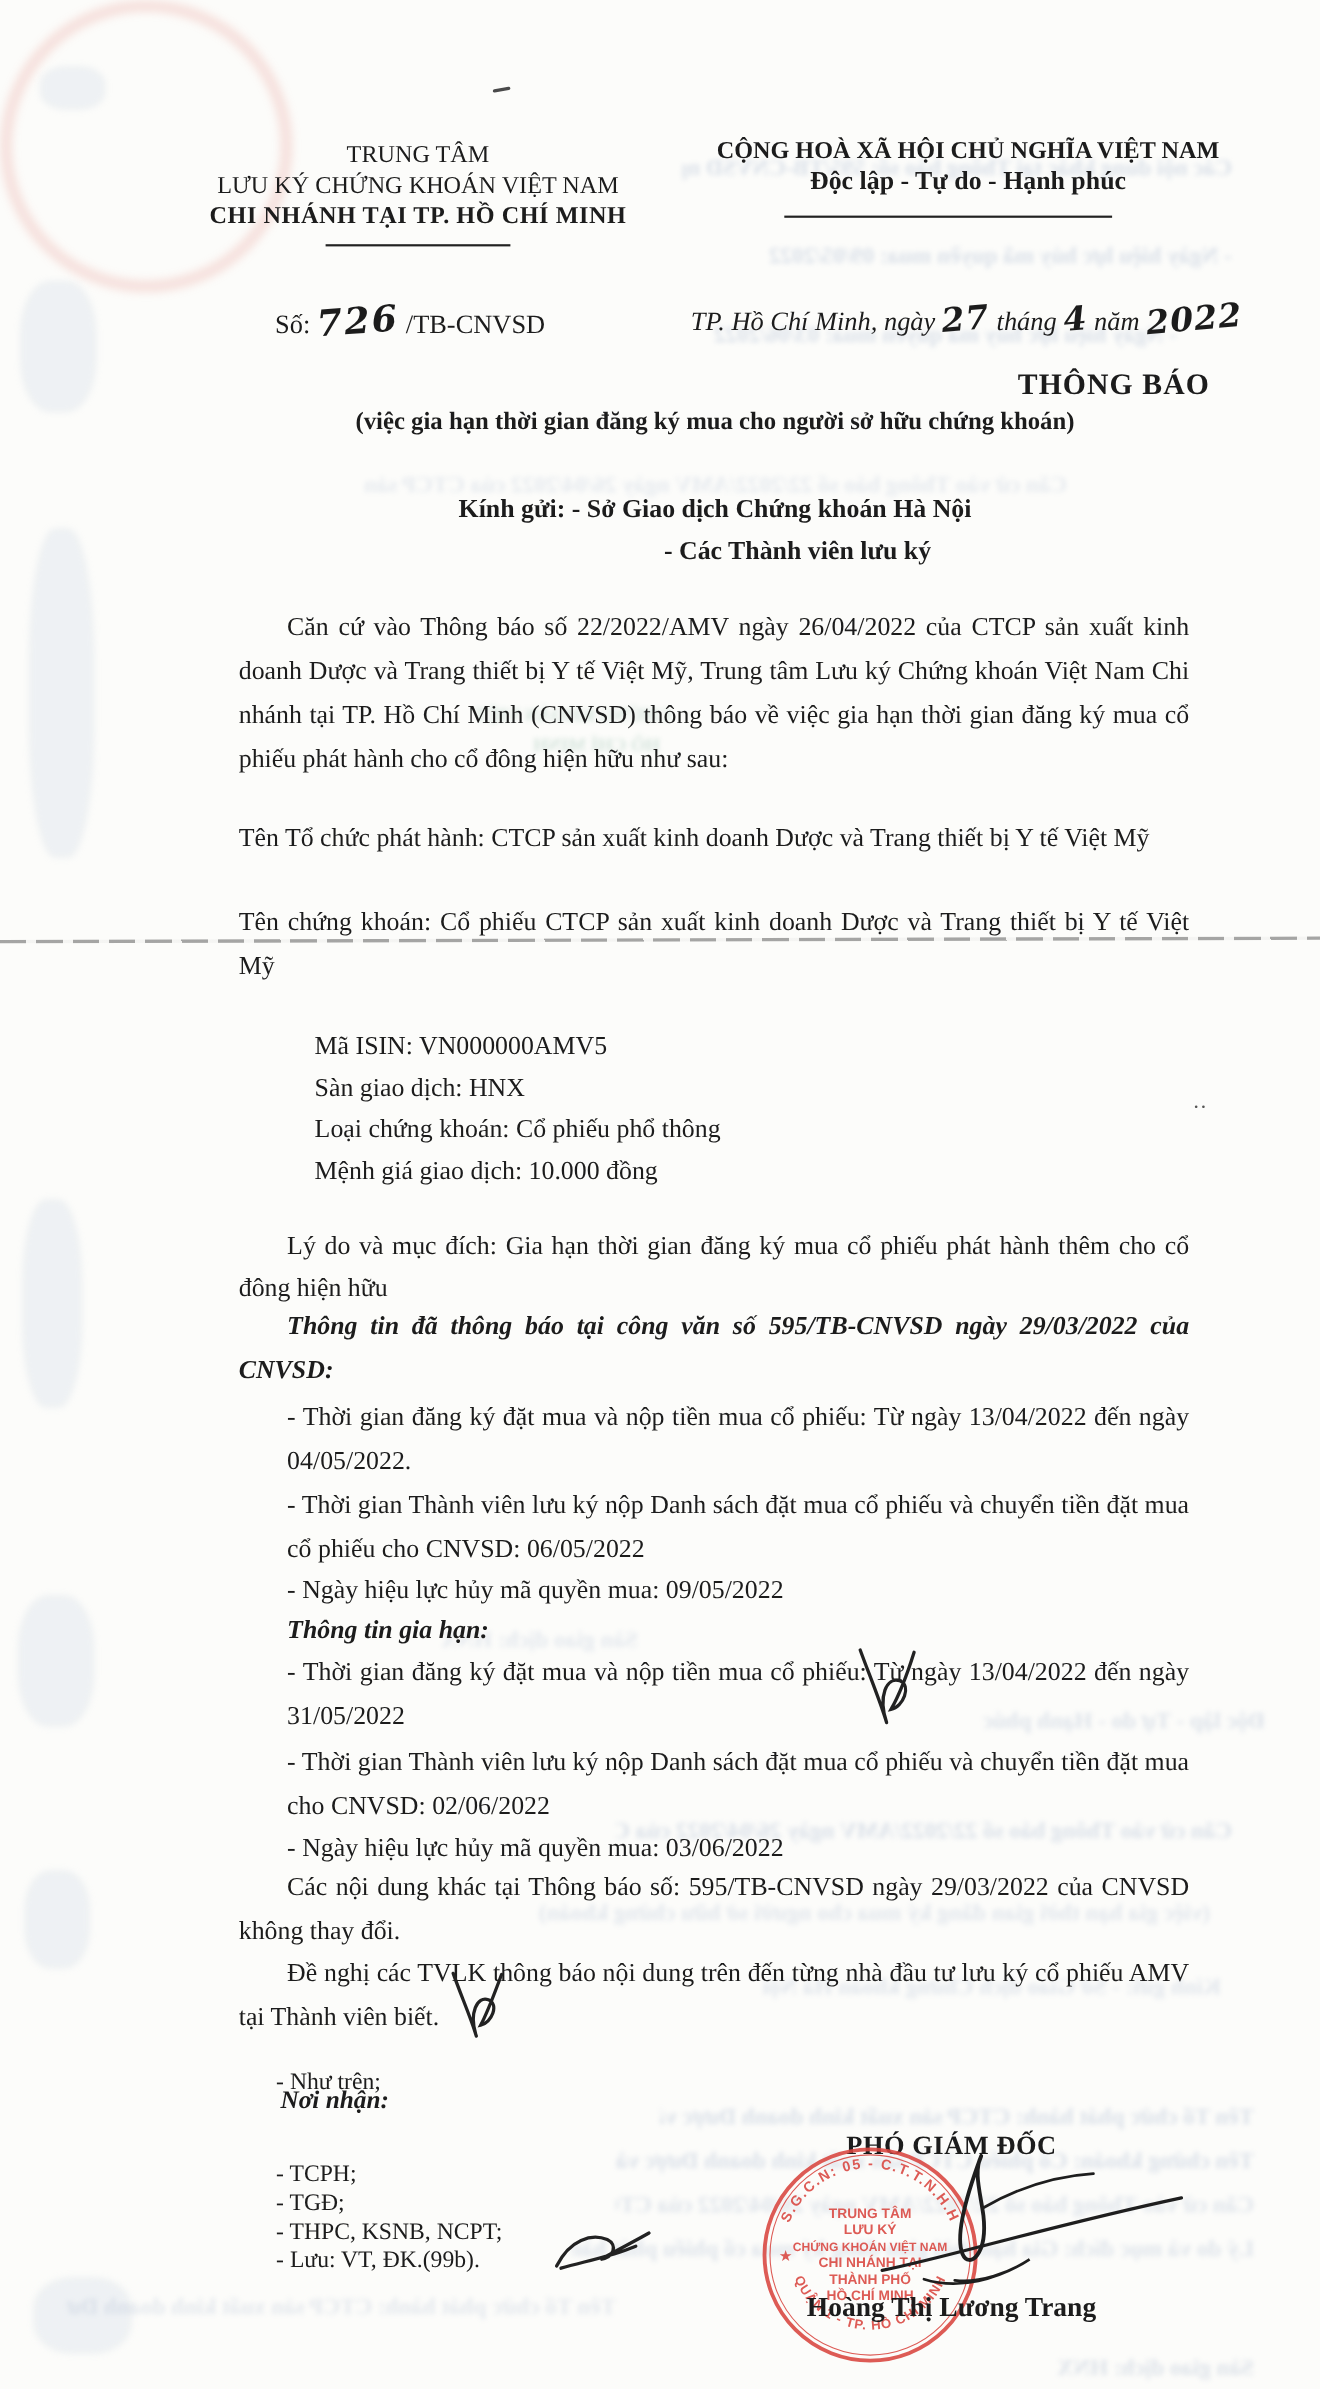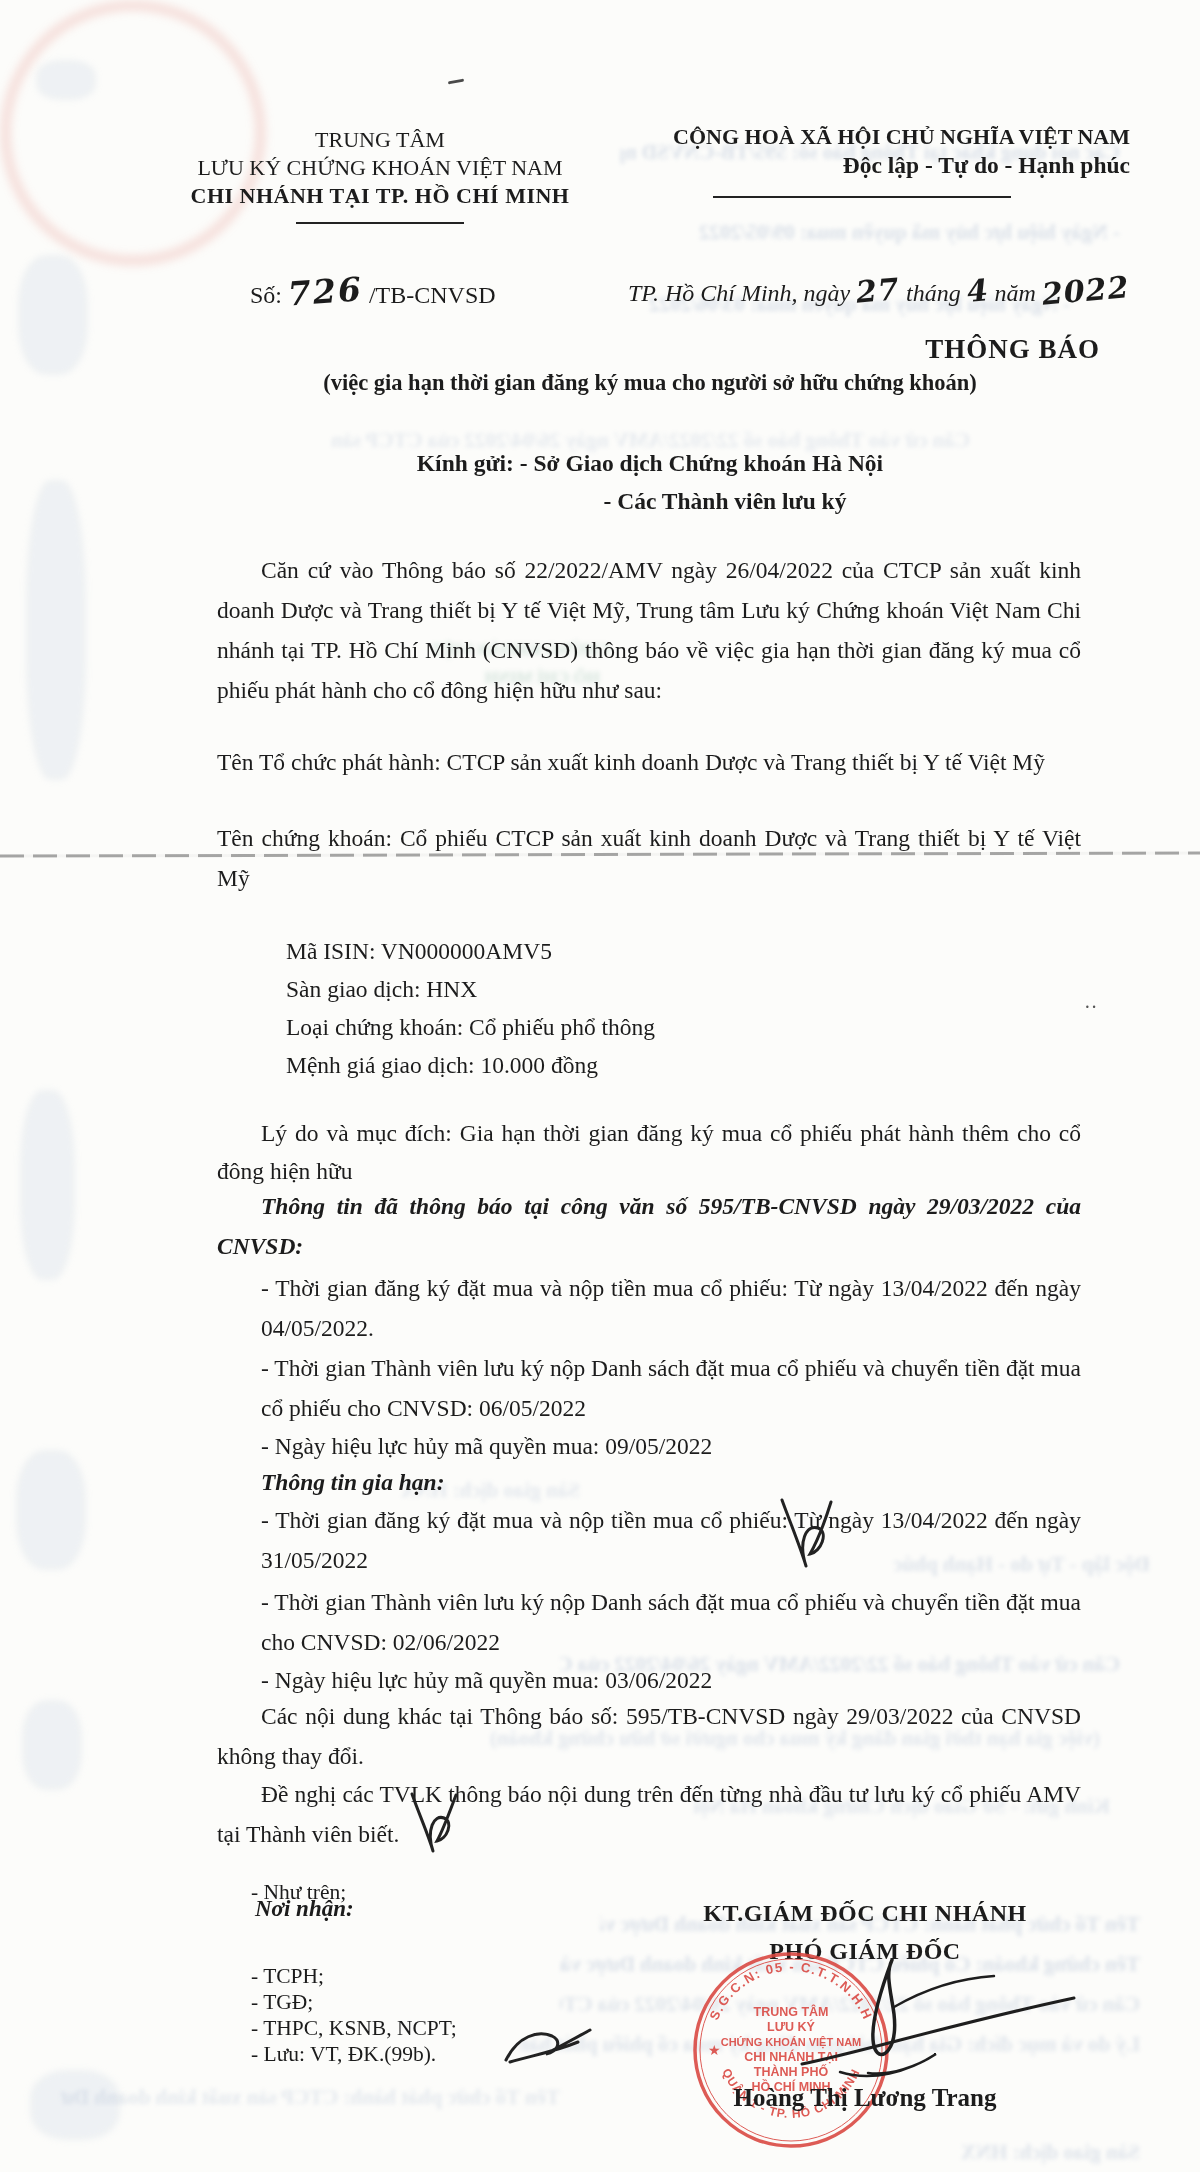--- a/index.html
+++ b/index.html
@@ -3,21 +3,21 @@
 <meta charset="utf-8">
 <style>
   html,body{margin:0;padding:0;background:#9a9a9a;}
   .page{position:relative;width:1200px;height:2172px;background:#fcfcfa;overflow:hidden;
         font-family:"Liberation Serif","DejaVu Serif",serif;color:#1c1c1c;}
   .abs{position:absolute;}
   .nowrap{white-space:nowrap;}
   
   .hdr-left{left:180px;top:126px;width:400px;font-size:22px;line-height:28px;text-align:center;}
   .hdr-left .l3{font-weight:bold;letter-spacing:.5px;}
-  .hdr-right{left:630px;top:122px;width:500px;font-size:22px;line-height:29px;text-align:right;font-weight:bold;}
+  .hdr-right{left:630px;top:122px;width:500px;font-size:22px;line-height:29px;text-align:center;font-weight:bold;}
   .rule{position:absolute;height:2px;background:#222;}
   
   .numline{left:250px;top:282px;font-size:24px;}
   .dateline{left:628px;top:280px;width:500px;font-size:24px;font-style:italic;text-align:center;}
   .hand{font-family:"DejaVu Serif",serif;font-style:italic;font-weight:bold;display:inline-block;}
   .hand-num{font-size:33px;transform:rotate(-4deg);letter-spacing:2px;line-height:20px;}
   .hand-sm{font-size:30px;transform:rotate(-5deg);letter-spacing:1px;line-height:20px;}
   
   .title{left:200px;top:334px;width:900px;font-size:27px;font-weight:bold;text-align:right;letter-spacing:1px;}
   .subtitle{left:150px;top:370px;width:1000px;font-size:22.5px;font-weight:bold;text-align:center;}
@@ -151,21 +151,20 @@
   <div class="abs noinhan-label">Nơi nhận:</div>
   <div class="noinhan-item" style="top:1880px;">- Như trên;</div>
   <div class="noinhan-item" style="top:1964px;">- TCPH;</div>
   <div class="noinhan-item" style="top:1990px;">- TGĐ;</div>
   <div class="noinhan-item" style="top:2016px;">- THPC, KSNB, NCPT;</div>
   <div class="noinhan-item" style="top:2042px;">- Lưu: VT, ĐK.(99b).</div>
   <svg class="abs" style="left:500px;top:2022px;" width="96" height="48" viewBox="0 0 96 48">
     <path d="M6,38 C18,14 38,8 52,14 C62,19 58,30 46,32 C60,24 76,16 90,8 M10,40 C30,34 54,30 78,20" fill="none" stroke="#222" stroke-width="3" stroke-linecap="round"></path>
   </svg>
 
-  <div class="abs signer1">KT.GIÁM ĐỐC CHI NHÁNH</div>
   <div class="abs signer2">PHÓ GIÁM ĐỐC</div>
 
   <svg class="abs" style="left:688px;top:1948px;" width="206" height="204" viewBox="0 0 206 204" opacity="0.88">
     <circle cx="103" cy="102" r="96" fill="none" stroke="#d9453f" stroke-width="3.5"></circle>
     <circle cx="103" cy="102" r="91" fill="none" stroke="#d9453f" stroke-width="1"></circle>
     <defs>
       <path id="arcTop" d="M 24,102 A 79,79 0 0 1 182,102"></path>
       <path id="arcBot" d="M 30,108 A 74,74 0 0 0 176,108"></path>
     </defs>
     <text font-size="13" font-weight="bold" fill="#d9453f" letter-spacing="1.5" font-family="Liberation Sans, sans-serif">

